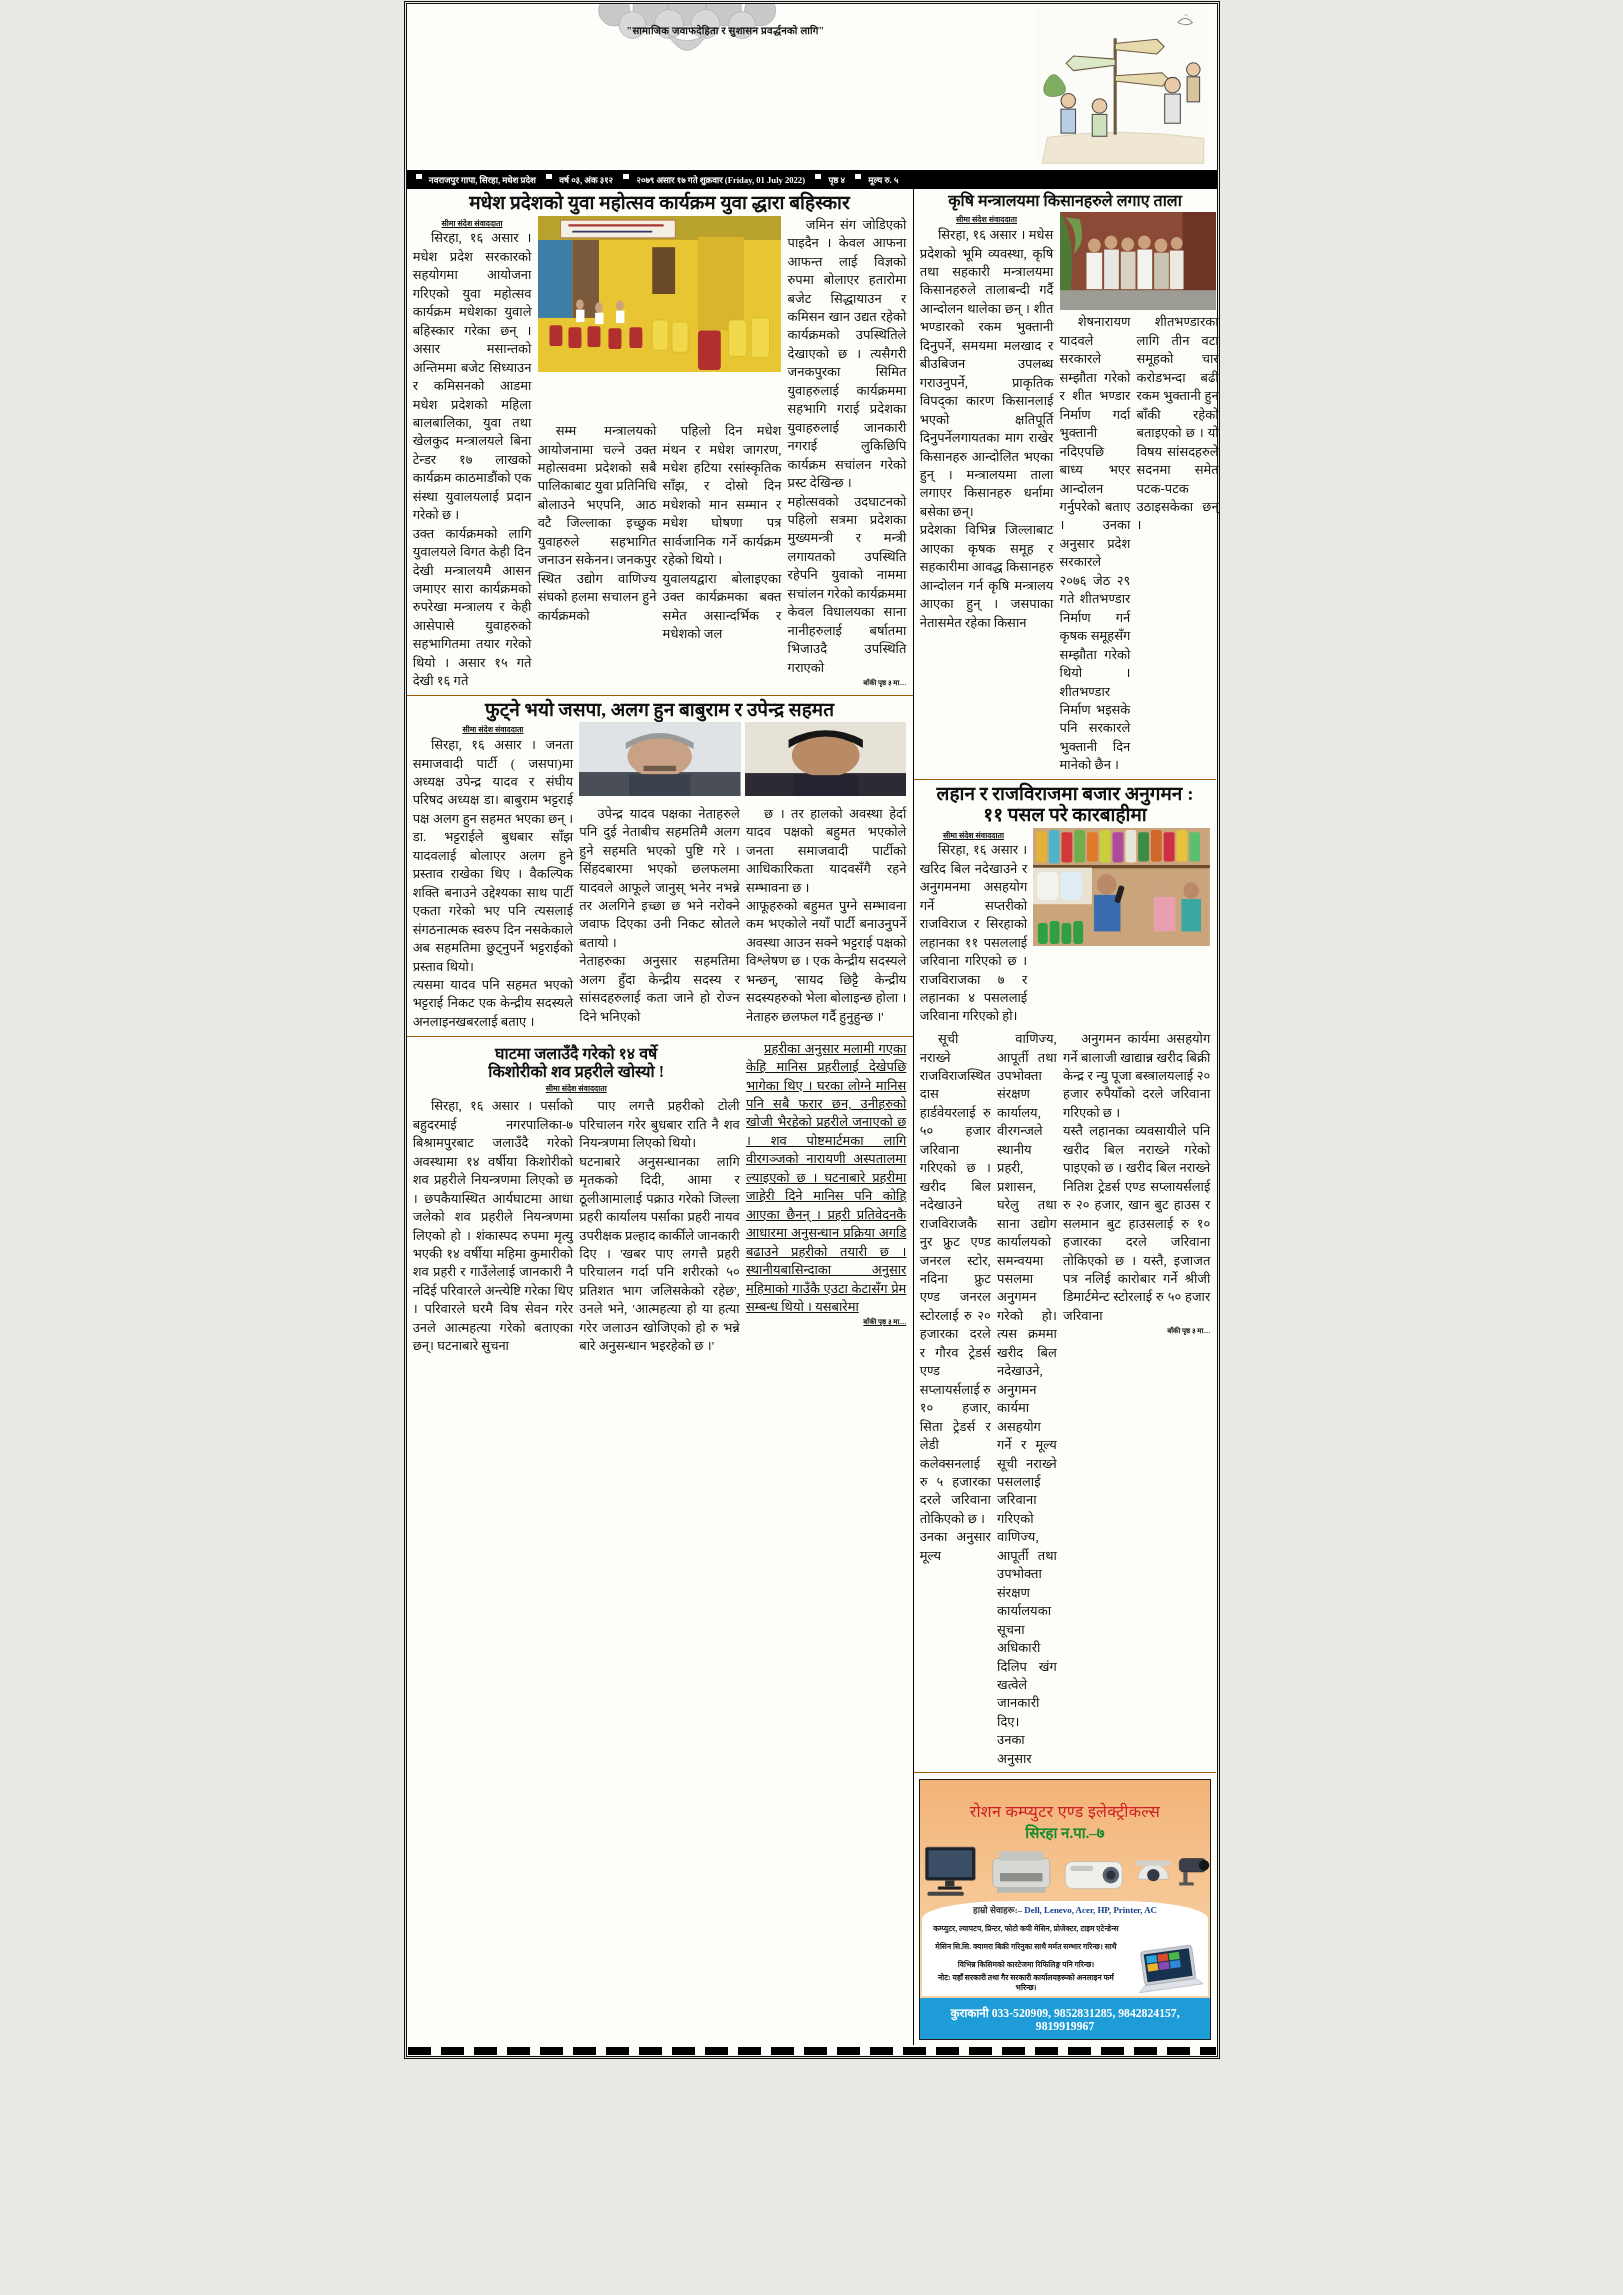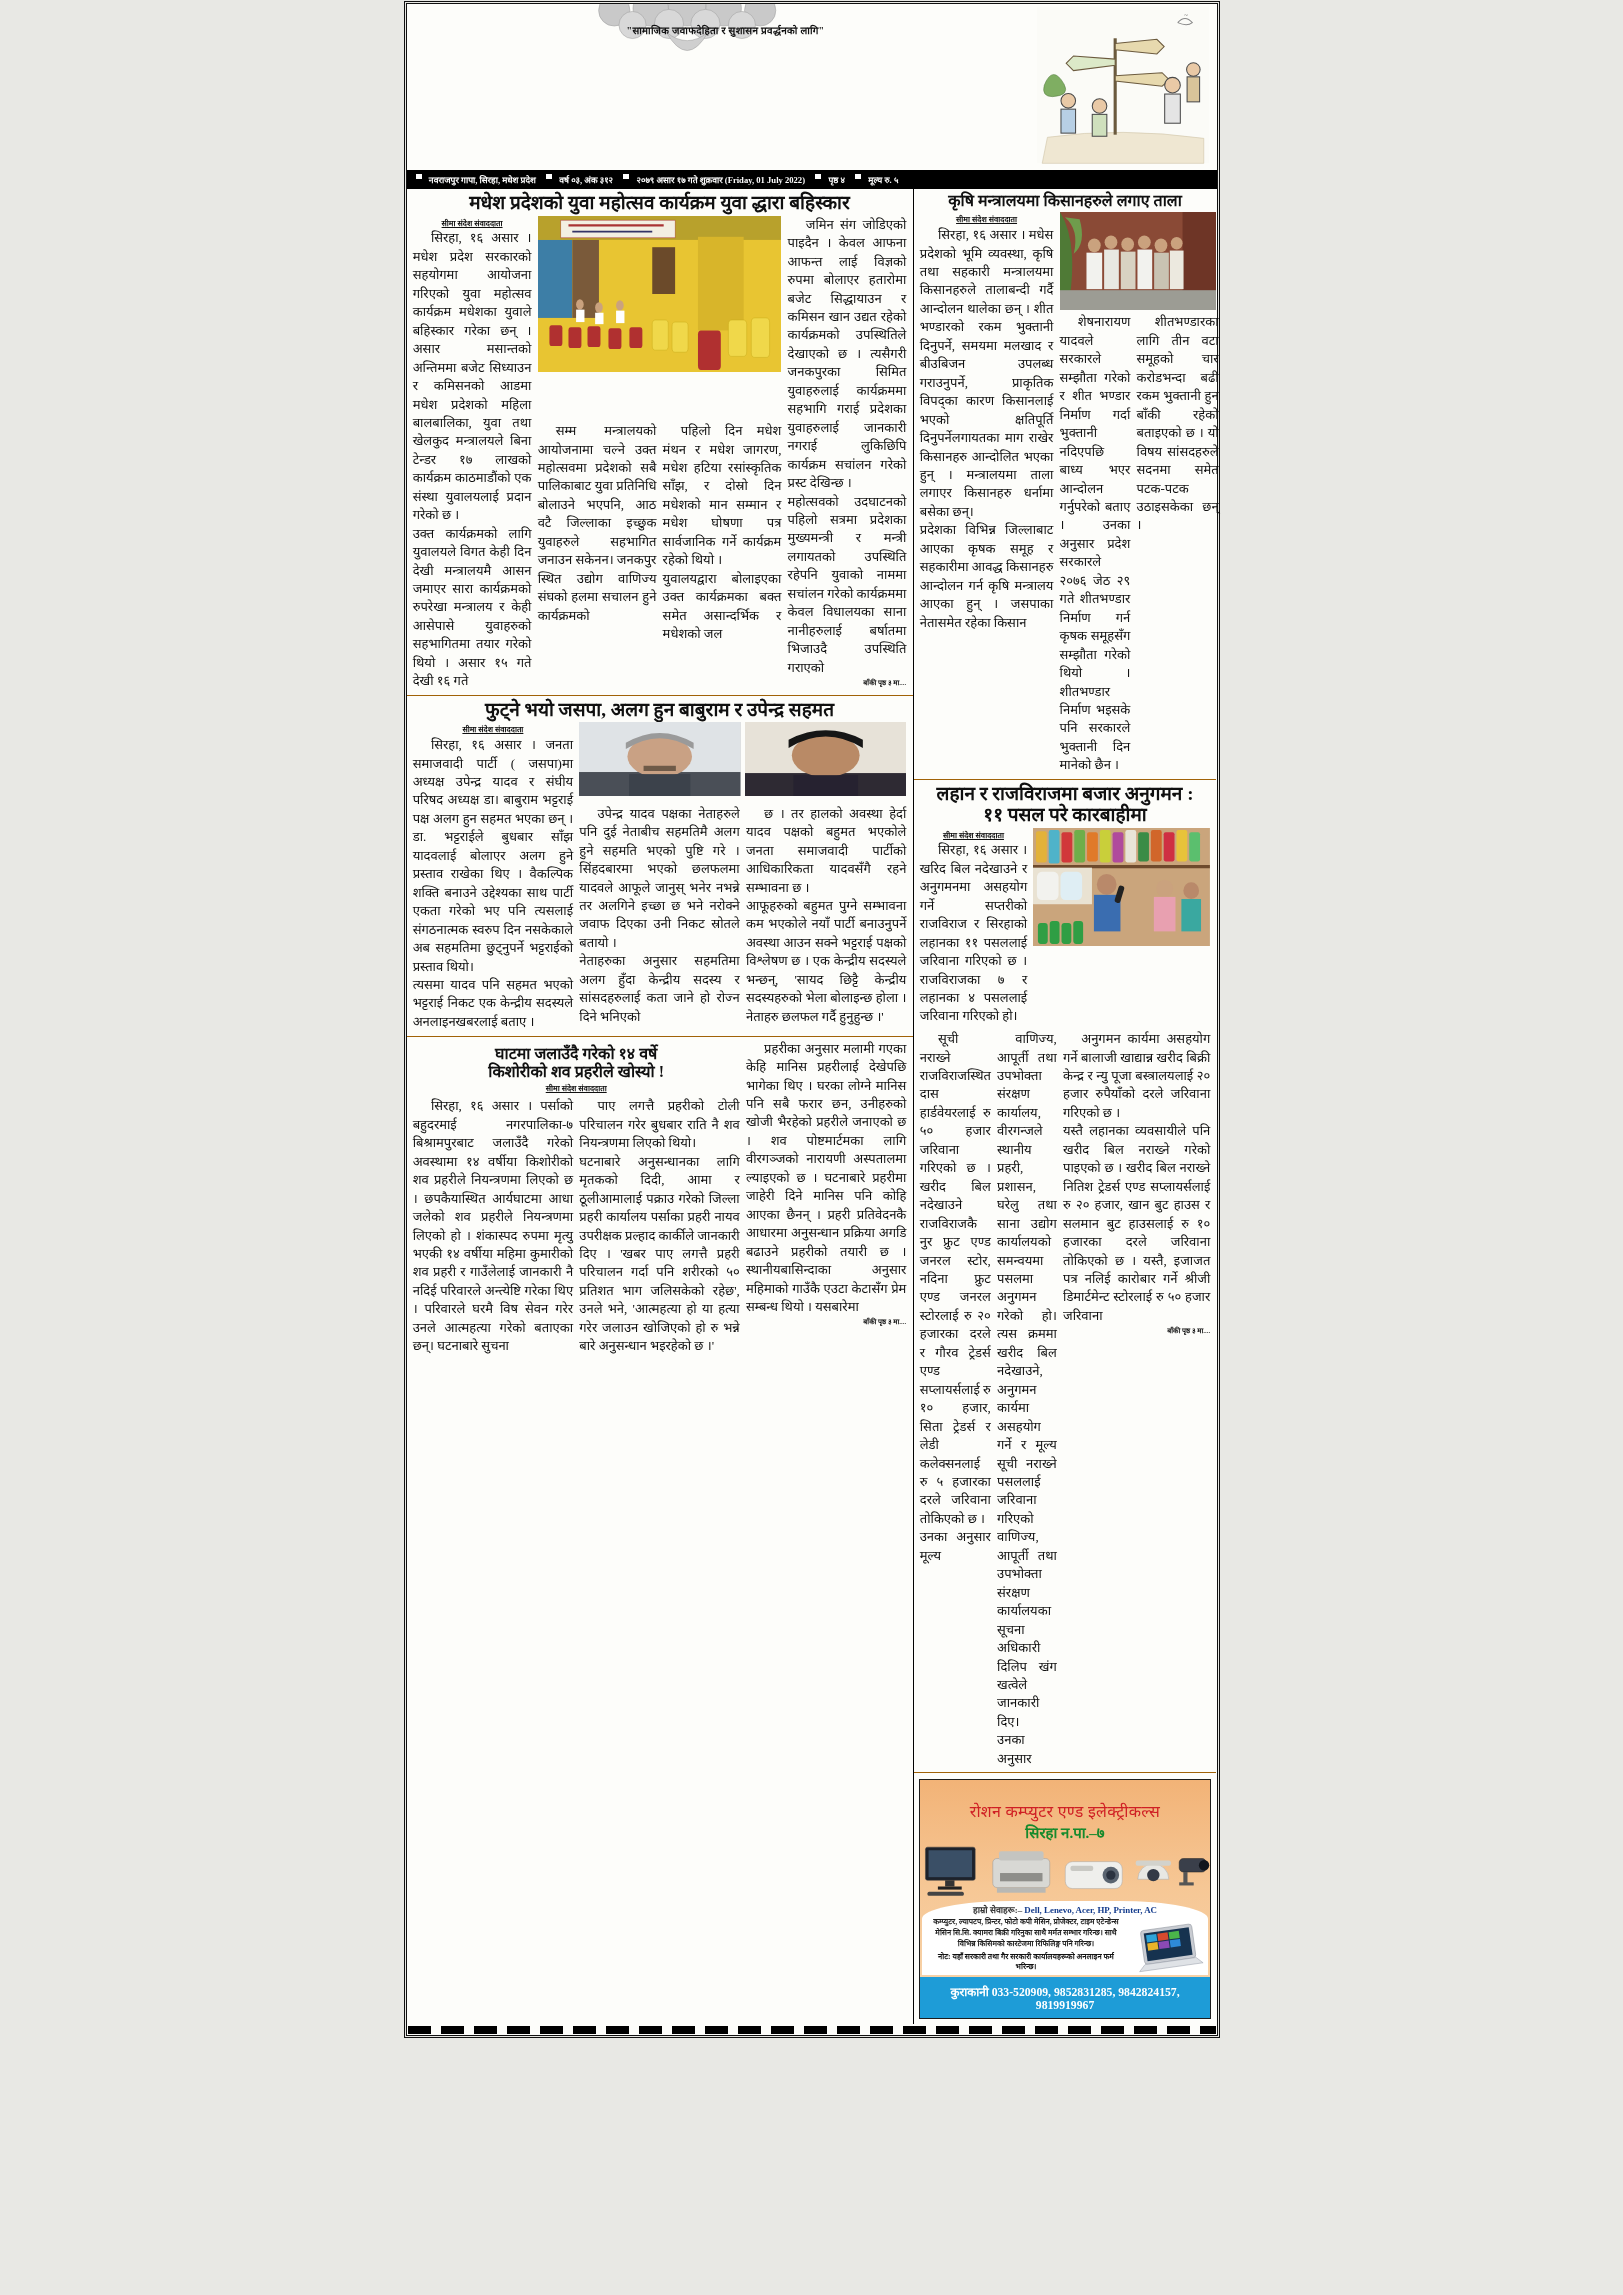--- a/index.html
+++ b/index.html
@@ -52,32 +52,32 @@
   .jc1{grid-column:1;grid-row:1/3;}
   .jphotos{grid-column:2/4;grid-row:1;height:74px;display:flex;gap:4.2px;margin-bottom:3.1px;}
   .jphotos .photo{flex:1;}
   .jc2{grid-column:2;grid-row:2;} .jc3{grid-column:3;grid-row:2;}
   .bz-top{display:flex;gap:6.2px;margin-top:2.1px;}
   .bz-intro{width:37%;}
   .bz-photo{flex:1;height:118px;}
   .cols3{display:flex;gap:6.2px;margin-top:4.2px;}
   .sgrid{display:grid;grid-template-columns:1fr 1fr 1fr;gap:0 6.2px;}
   .shead{grid-column:1/3;grid-row:1;align-self:center;padding:5.2px 2.1px 3.1px;}
-  .sc3{grid-column:3;grid-row:1/3;}
+  .sc3{grid-column:3;grid-row:1/3;text-decoration:underline;}
   .sc1{grid-column:1;grid-row:2;} .sc2{grid-column:2;grid-row:2;}
   
   .ad{border:1.6px solid #1c1c1c;margin:5.2px;background:linear-gradient(180deg,#f2b377 0%,#f6c795 45%,#f8d6ae 100%);
       text-align:center;position:relative;overflow:hidden;}
   .ad-title{color:#cf1f24;font-size:16px;font-weight:normal;padding-top:20px;letter-spacing:0.3px;}
   .ad-sub{color:#168a2c;font-size:15px;font-weight:bold;}
   .ad-devices{height:58px;margin-top:1px;}
   .ad-white{background:#fff;margin:0 2.1px;border-radius:89px 89px 0 0/17.7px;padding:2.1px 7.3px 3.1px;position:relative;}
   .ad-services{font-size:8.9px;font-weight:bold;color:#123a8c;}
   .ad-services .lbl{color:#333;}
-  .ad-line{font-size:7.6px;font-weight:bold;color:#222;line-height:1.5;padding-right:78px;}
+  .ad-line{font-size:7.6px;font-weight:bold;color:#222;line-height:1.5;padding-right:78px;margin-top:7px;}
   .ad-note{font-size:7.6px;font-weight:bold;color:#111;margin-top:1.6px;padding-right:78px;}
   .ad-phone{background:#1e9cd7;color:#fff;font-size:11.7px;font-weight:bold;padding:6.2px 2.1px;margin-top:2.1px;}
   .ad-laptop{position:absolute;right:2.1px;bottom:33px;width:78px;height:62px;}
   
   .dashes{height:7.8px;background:repeating-linear-gradient(90deg,#000 0 23px,transparent 23px 33px);margin:2.1px 1px 1px;}
 </style>
 </head>
 <body>
 
 <div class="page">

